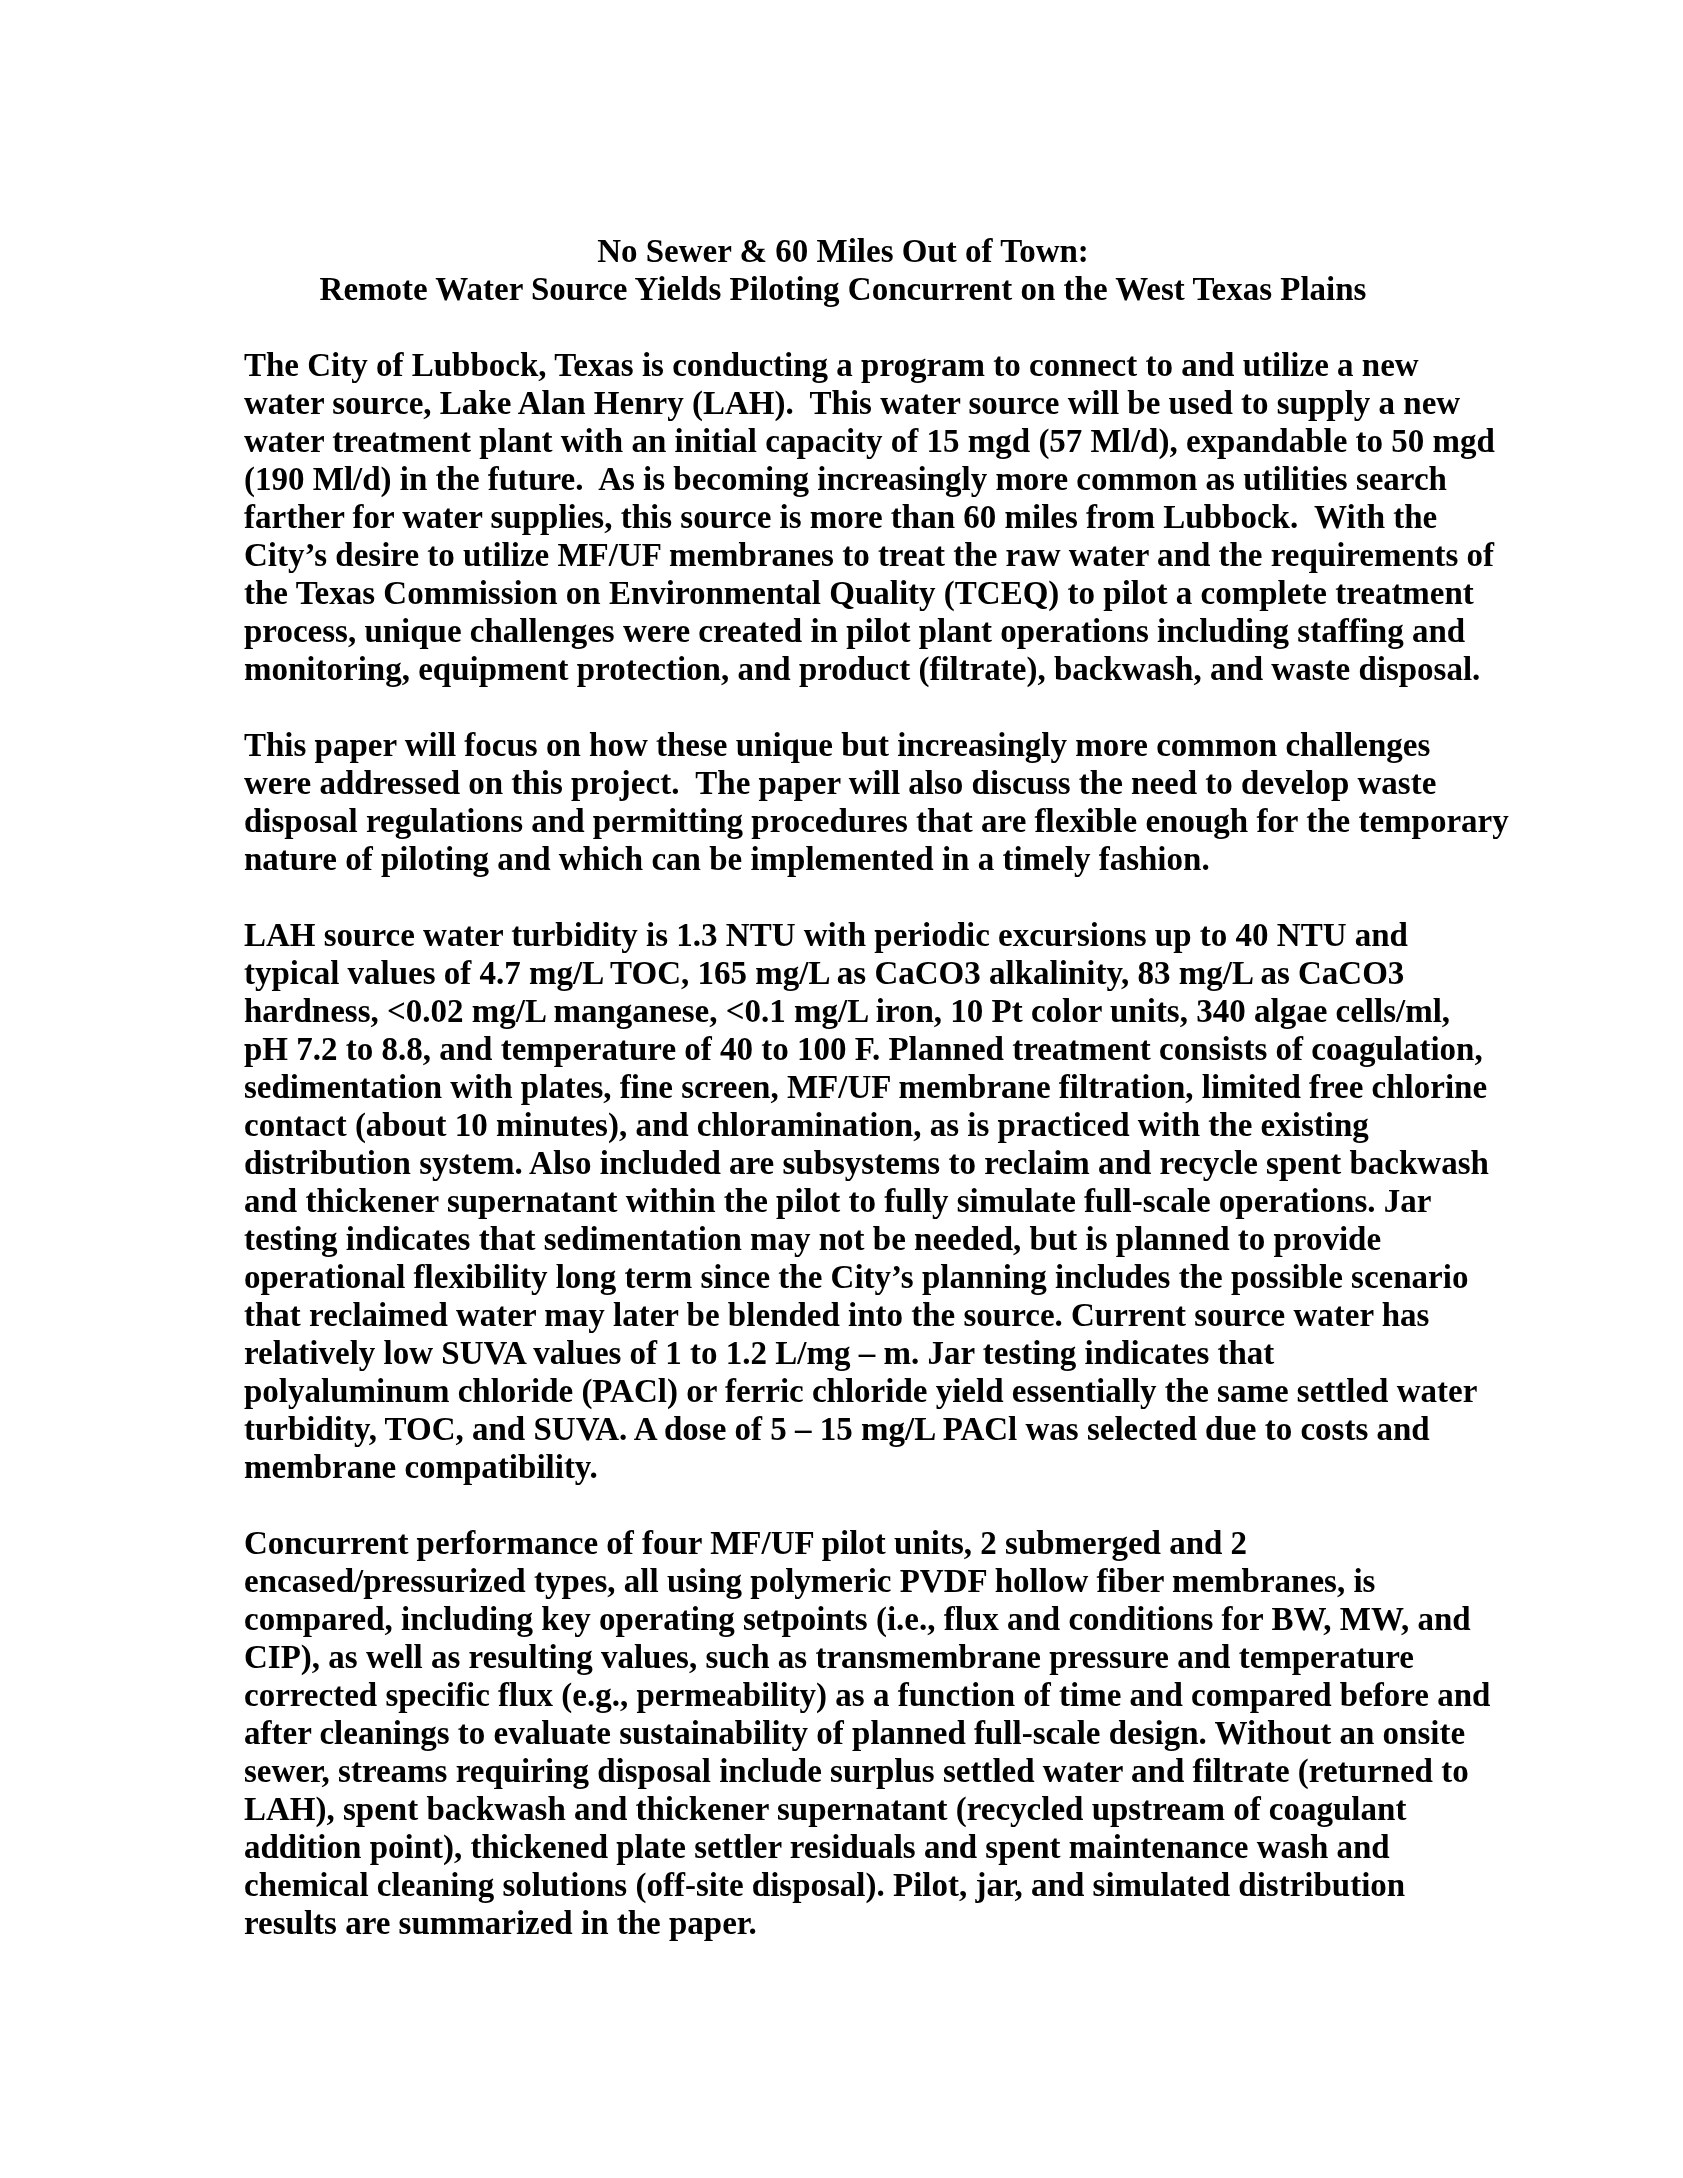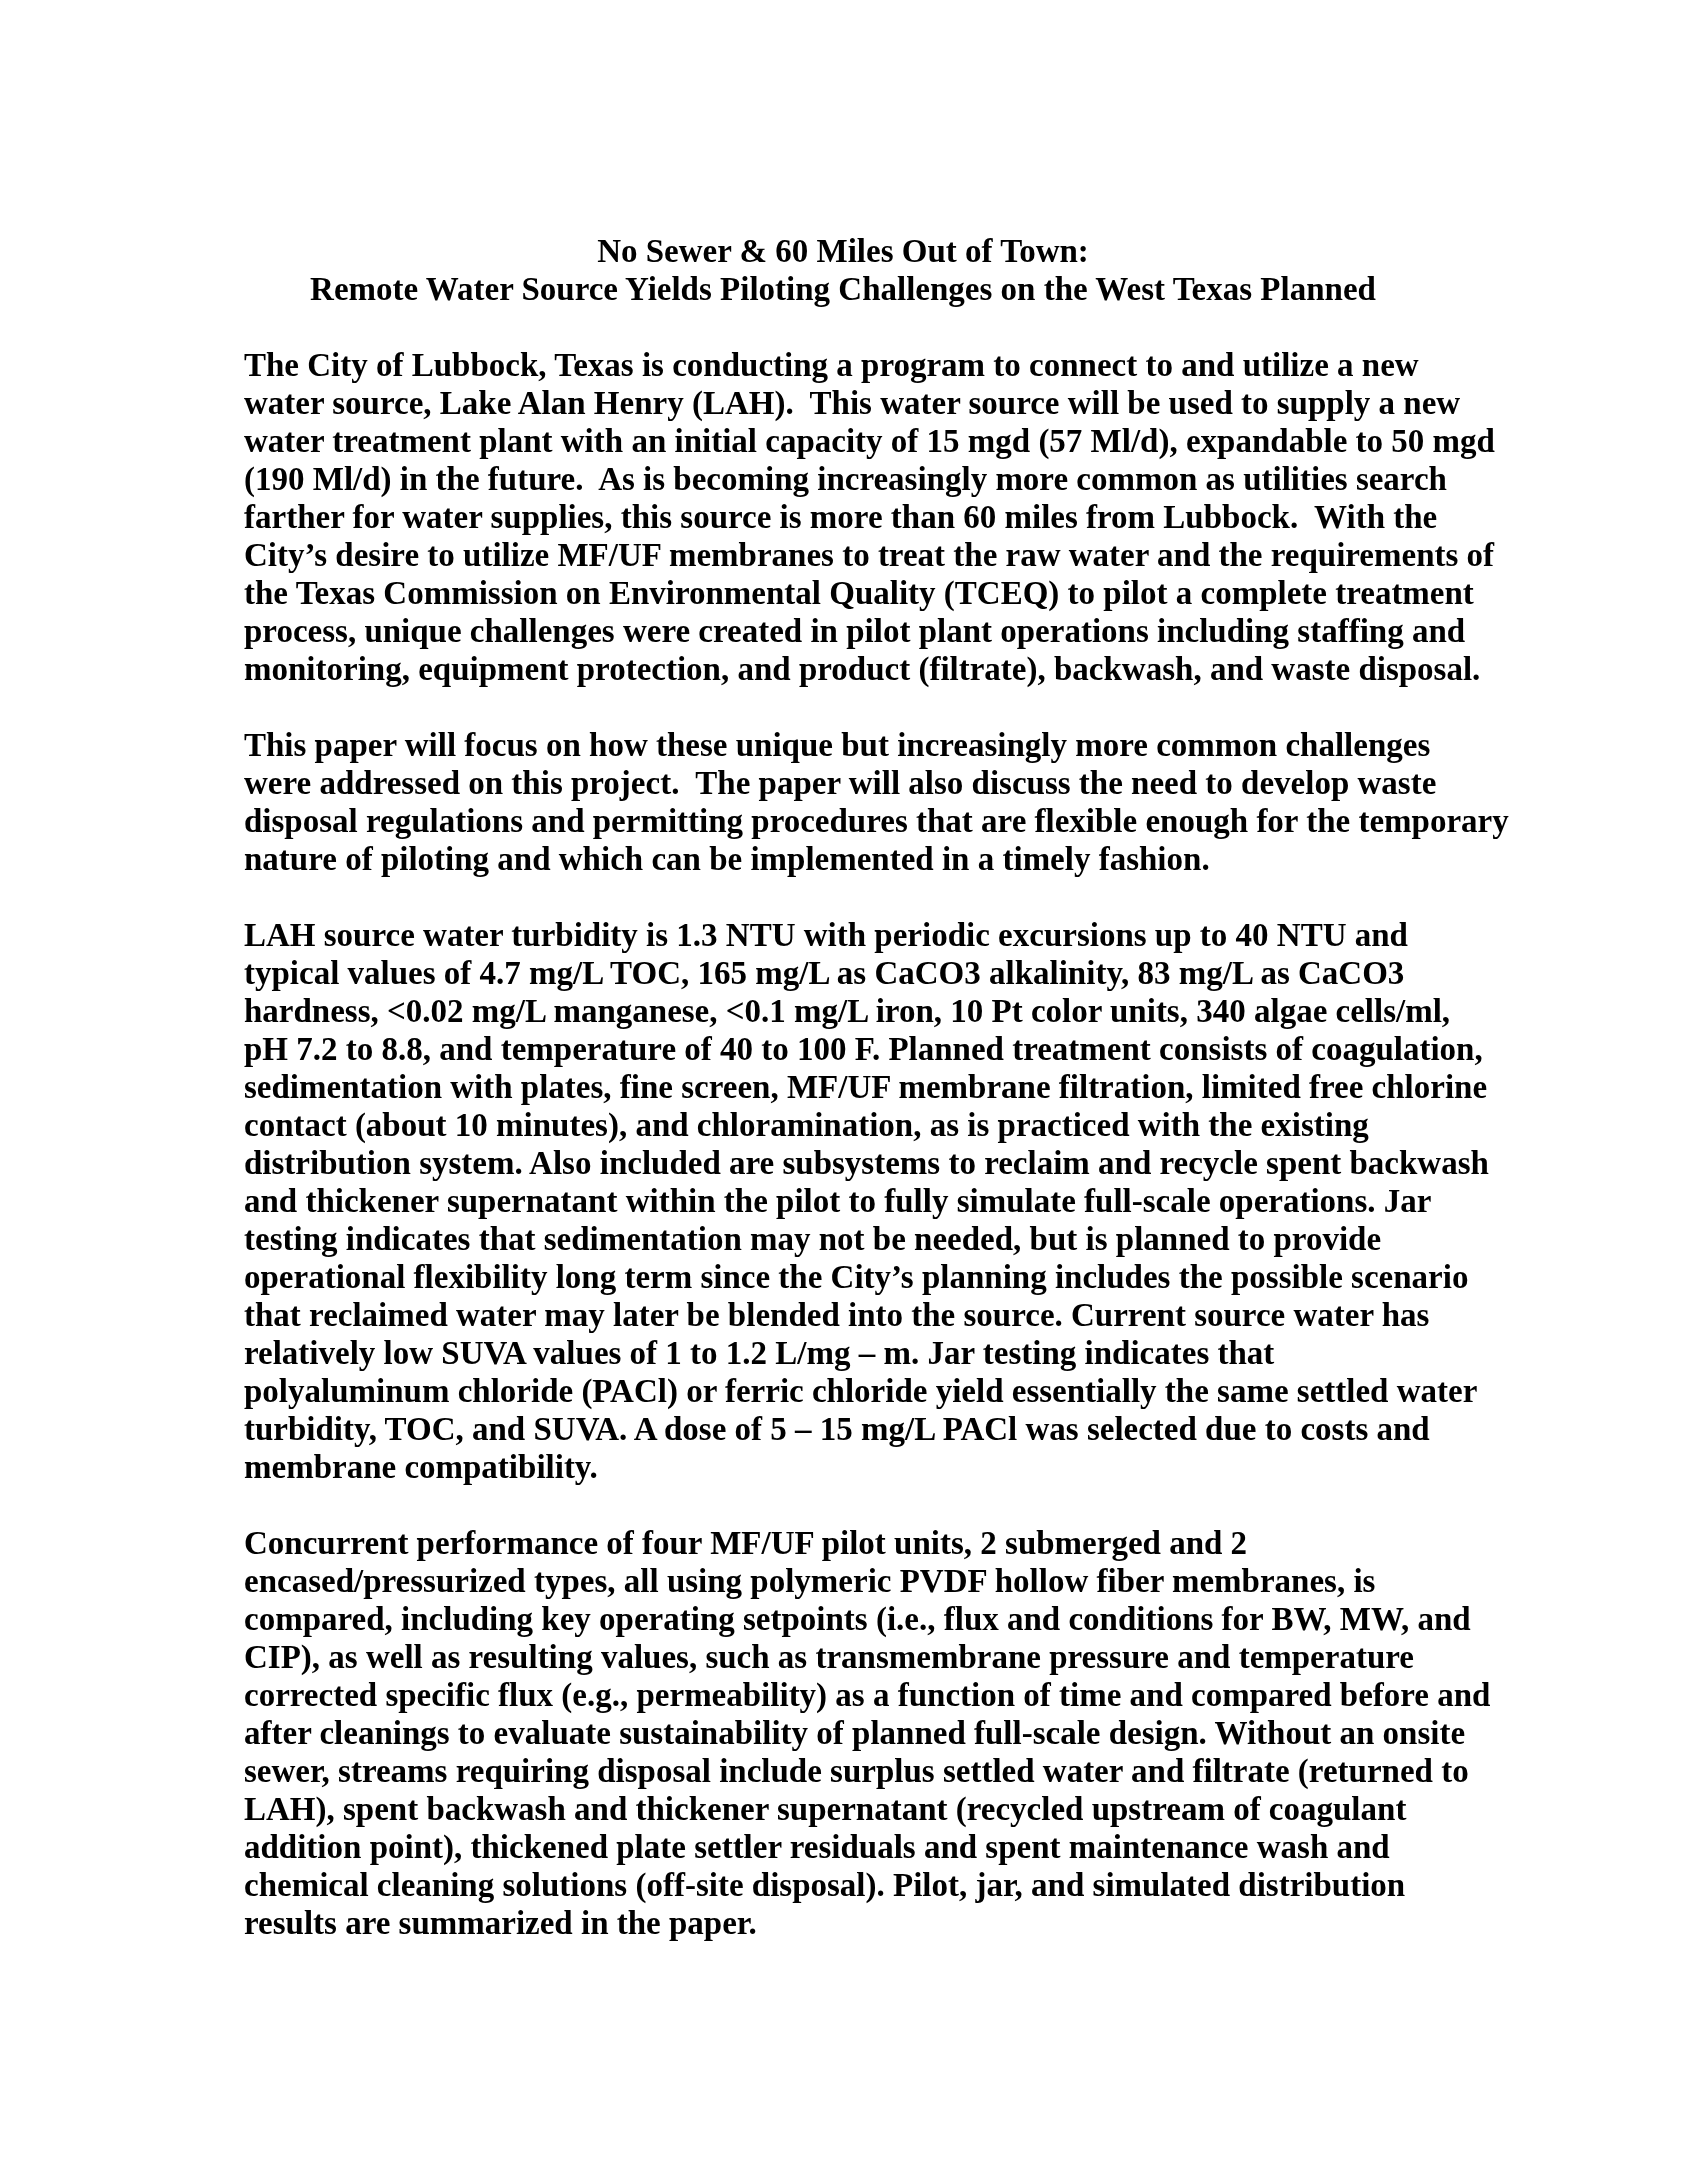--- a/index.html
+++ b/index.html
@@ -49,21 +49,21 @@
     margin-bottom: 0;
   }
 </style>
 </head>
 <body>
 
 <div class="page">
   <div class="content">
     <h1 class="title">
       <div>No Sewer &amp; 60 Miles Out of Town:</div>
-      <div>Remote Water Source Yields Piloting Challenges on the West Texas Planned</div>
+      <div>Remote Water Source Yields Piloting Concurrent on the West Texas Plains</div>
     </h1>
 
     <p class="para">The City of Lubbock, Texas is conducting a program to connect to and utilize a new
 water source, Lake Alan Henry (LAH).  This water source will be used to supply a new
 water treatment plant with an initial capacity of 15 mgd (57 Ml/d), expandable to 50 mgd
 (190 Ml/d) in the future.  As is becoming increasingly more common as utilities search
 farther for water supplies, this source is more than 60 miles from Lubbock.  With the
 City’s desire to utilize MF/UF membranes to treat the raw water and the requirements of
 the Texas Commission on Environmental Quality (TCEQ) to pilot a complete treatment
 process, unique challenges were created in pilot plant operations including staffing and

